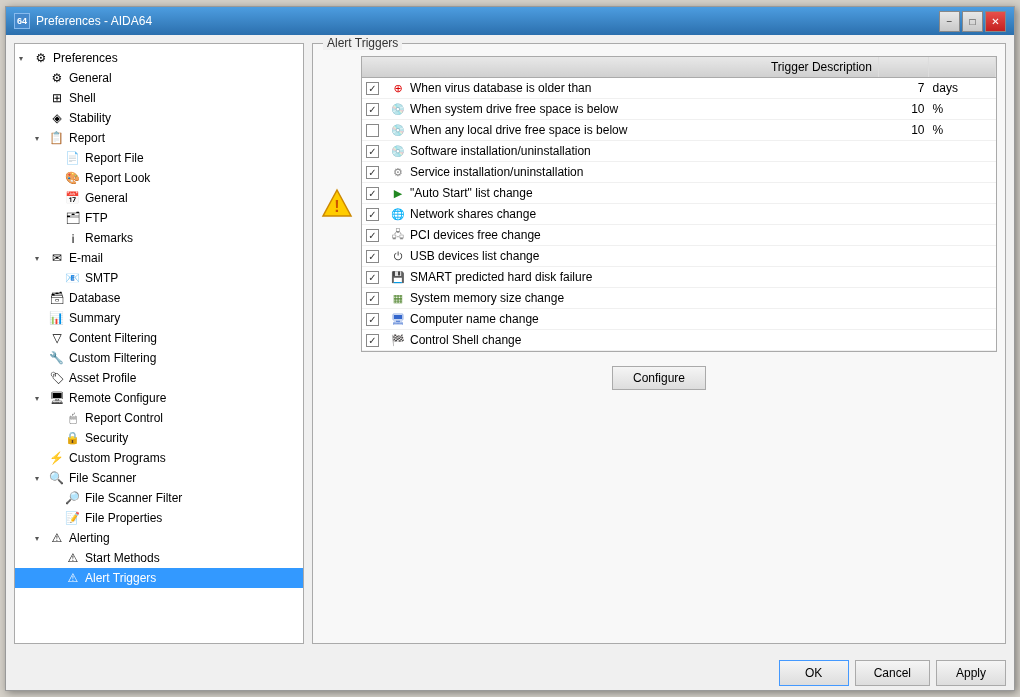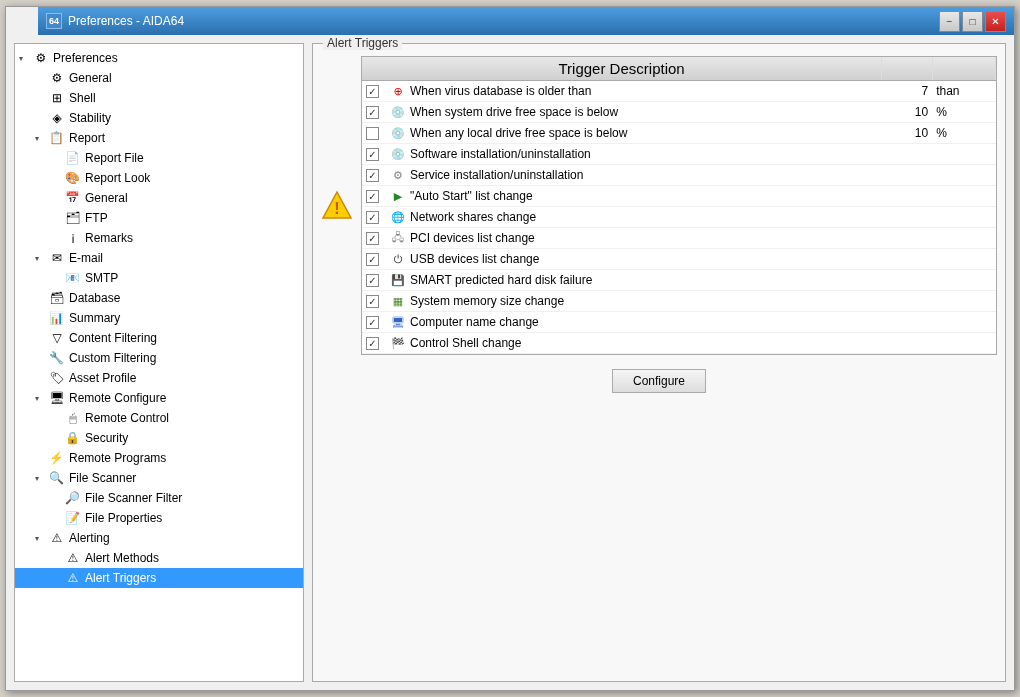--- a/index.html
+++ b/index.html
@@ -25,21 +25,20 @@
     }
     .title-bar {
       background: linear-gradient(to bottom, #4d9de0, #2b6fad);
       color: white;
       height: 28px;
       display: flex;
       align-items: center;
       padding: 0 8px;
       justify-content: space-between;
       flex-shrink: 0;
-      margin-left: 32px;
     }
     .title-bar-left {
       display: flex;
       align-items: center;
       gap: 6px;
     }
     .title-bar-icon {
       width: 16px;
       height: 16px;
       background: #4488cc;
@@ -165,23 +164,23 @@
     }
     .triggers-table {
       width: 100%;
       border-collapse: collapse;
     }
     .triggers-table th {
       background: linear-gradient(to bottom, #e8e8e8, #d0d0d0);
       border-bottom: 1px solid #aaa;
       border-right: 1px solid #ddd;
       padding: 3px 6px;
-      text-align: center;
+      text-align: right;
       font-weight: normal;
-      font-size: 15px;
+      font-size: 12px;
     }
     .triggers-table td {
       padding: 2px 4px;
       border-bottom: 1px solid #f0f0f0;
       font-size: 12px;
       vertical-align: middle;
     }
     .trigger-icon {
       width: 16px;
       height: 16px;
@@ -383,33 +382,33 @@
           <div class="tree-item">
             <span class="indent" style="width: 16px;"></span>
             <span class="expand-arrow">▾</span>
             <span class="icon-box">🖥</span>
             <span>Remote Configure</span>
           </div>
           <div class="tree-item">
             <span class="indent" style="width: 32px;"></span>
             <span class="expand-arrow"> </span>
             <span class="icon-box">🖱</span>
-            <span>Remote Control</span>
+            <span>Report Control</span>
           </div>
           <div class="tree-item">
             <span class="indent" style="width: 32px;"></span>
             <span class="expand-arrow"> </span>
             <span class="icon-box">🔒</span>
             <span>Security</span>
           </div>
           <div class="tree-item">
             <span class="indent" style="width: 16px;"></span>
             <span class="expand-arrow"> </span>
             <span class="icon-box">⚡</span>
-            <span>Remote Programs</span>
+            <span>Custom Programs</span>
           </div>
           <div class="tree-item">
             <span class="indent" style="width: 16px;"></span>
             <span class="expand-arrow">▾</span>
             <span class="icon-box">🔍</span>
             <span>File Scanner</span>
           </div>
           <div class="tree-item">
             <span class="indent" style="width: 32px;"></span>
             <span class="expand-arrow"> </span>
@@ -425,21 +424,21 @@
           <div class="tree-item">
             <span class="indent" style="width: 16px;"></span>
             <span class="expand-arrow">▾</span>
             <span class="icon-box">⚠</span>
             <span>Alerting</span>
           </div>
           <div class="tree-item">
             <span class="indent" style="width: 32px;"></span>
             <span class="expand-arrow"> </span>
             <span class="icon-box">⚠</span>
-            <span>Alert Methods</span>
+            <span>Start Methods</span>
           </div>
           <div class="tree-item selected">
             <span class="indent" style="width: 32px;"></span>
             <span class="expand-arrow"> </span>
             <span class="icon-box">⚠</span>
             <span>Alert Triggers</span>
           </div>
         </div>
     </div>
 
@@ -465,21 +464,21 @@
               <tbody id="triggers-tbody">
               <tr>
                     <td style="width: 20px;"><div class="cb checked"></div></td>
                     <td>
                       <span class="trigger-desc">
                         <span class="trigger-icon" style="color: rgb(221, 0, 0);">⊕</span>
                         <span>When virus database is older than</span>
                       </span>
                     </td>
                     <td class="num-val">7</td>
-                    <td class="unit-val">than</td>
+                    <td class="unit-val">days</td>
                   </tr>
                   <tr>
                     <td style="width: 20px;"><div class="cb checked"></div></td>
                     <td>
                       <span class="trigger-desc">
                         <span class="trigger-icon" style="color: rgb(136, 136, 136);">💿</span>
                         <span>When system drive free space is below</span>
                       </span>
                     </td>
                     <td class="num-val">10</td>
@@ -538,21 +537,21 @@
                       </span>
                     </td>
                     <td class="num-val"></td>
                     <td class="unit-val"></td>
                   </tr>
                   <tr>
                     <td style="width: 20px;"><div class="cb checked"></div></td>
                     <td>
                       <span class="trigger-desc">
                         <span class="trigger-icon" style="color: rgb(136, 136, 136);">🖧</span>
-                        <span>PCI devices list change</span>
+                        <span>PCI devices free change</span>
                       </span>
                     </td>
                     <td class="num-val"></td>
                     <td class="unit-val"></td>
                   </tr>
                   <tr>
                     <td style="width: 20px;"><div class="cb checked"></div></td>
                     <td>
                       <span class="trigger-desc">
                         <span class="trigger-icon" style="color: rgb(51, 51, 51);">⏻</span>
@@ -611,13 +610,18 @@
           </div>
         </div>
 
         <div class="configure-row">
           <button class="configure-btn">Configure</button>
         </div>
       </div>
     </div>
   </div>
 
+  <div class="bottom-bar">
+    <button class="dialog-btn ok-btn">OK</button>
+    <button class="dialog-btn">Cancel</button>
+    <button class="dialog-btn">Apply</button>
+  </div>
 </div>
 
 </body></html>

